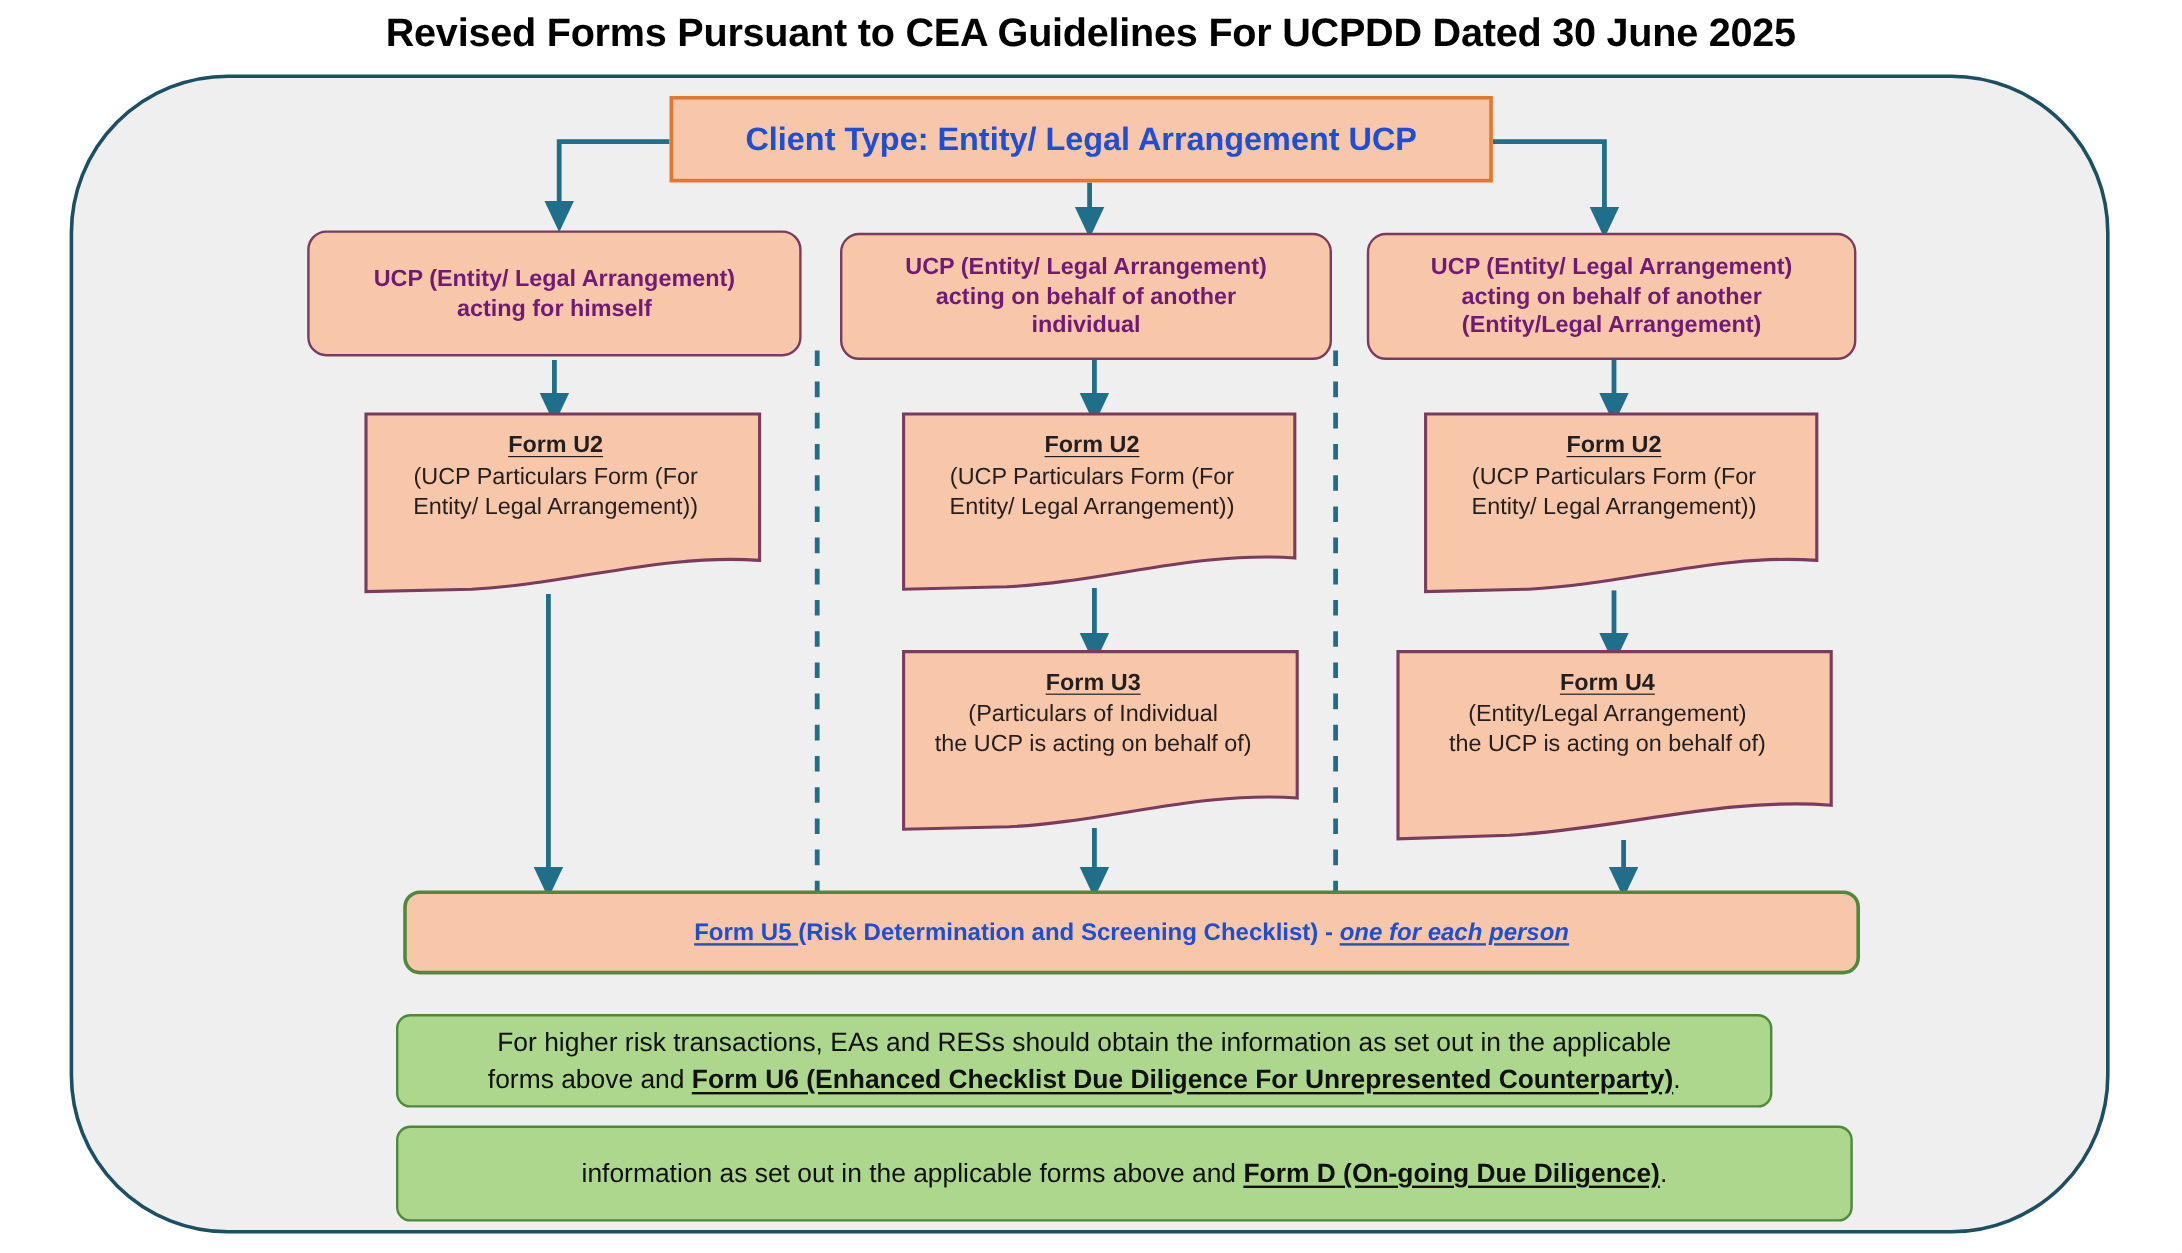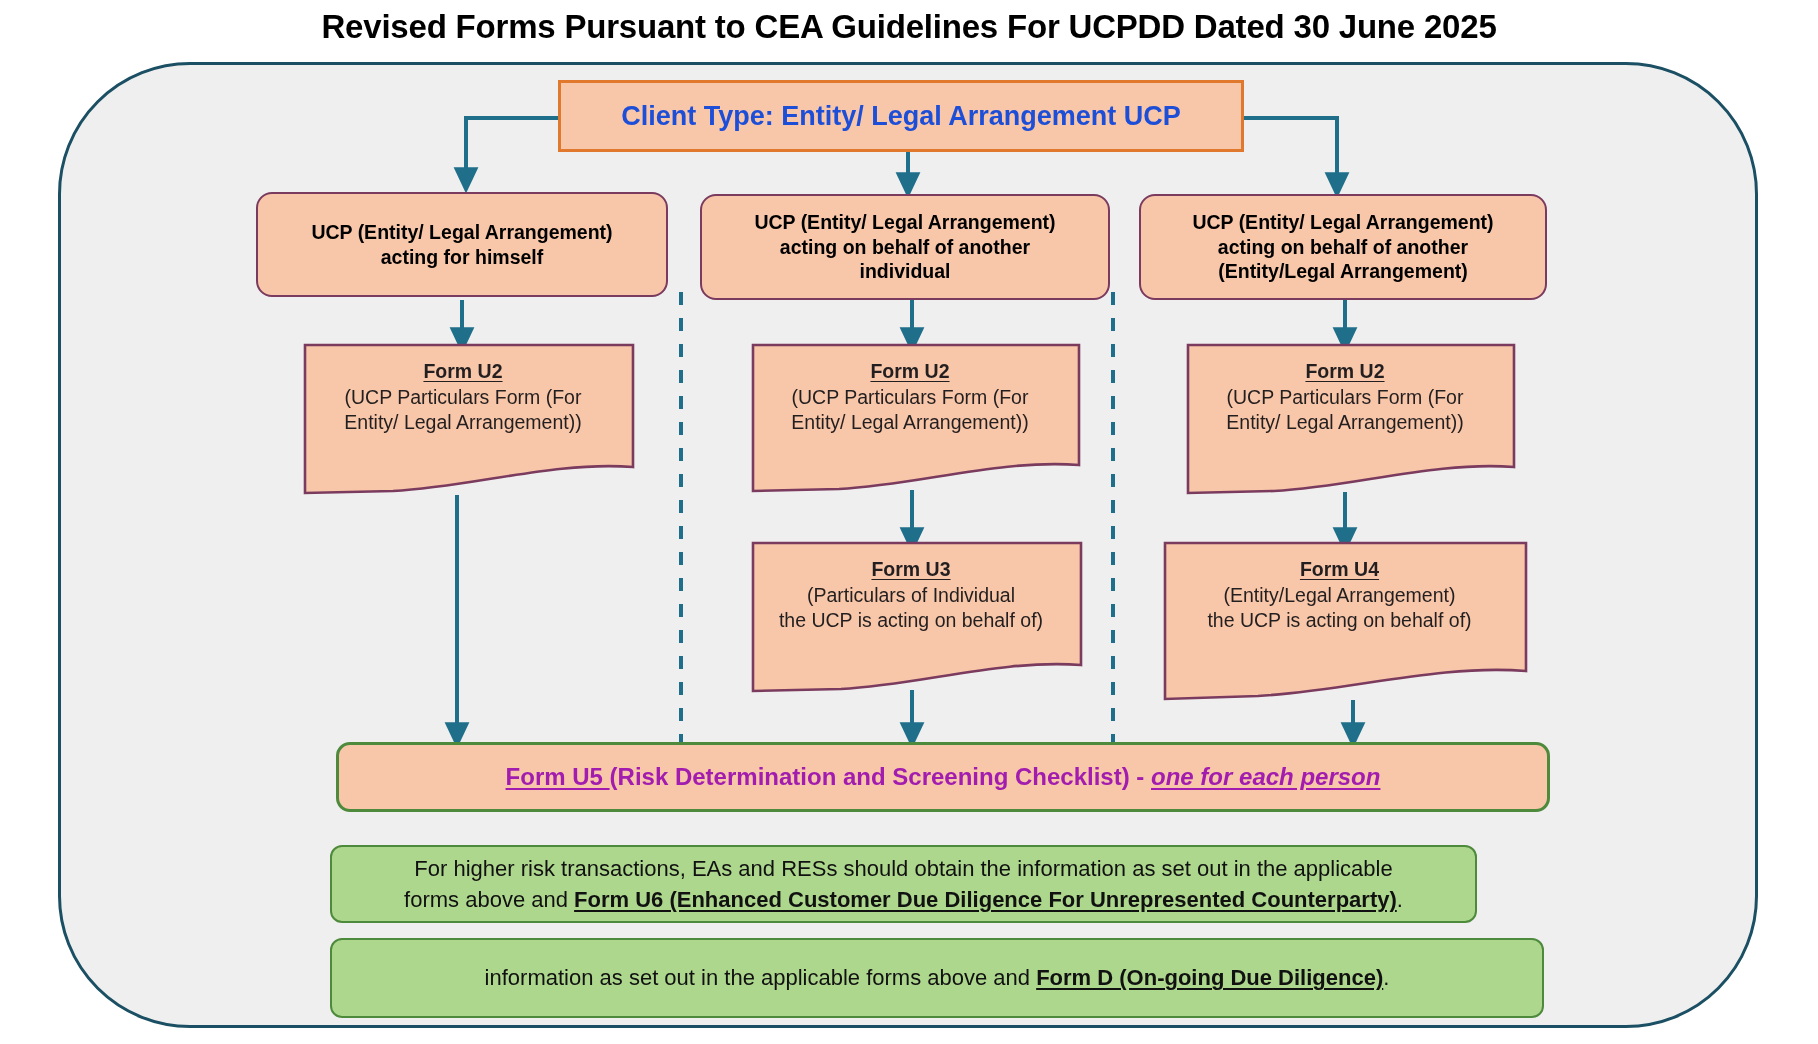--- a/index.html
+++ b/index.html
@@ -80,21 +80,21 @@
     border-radius: 16px;
     display: flex;
     align-items: center;
     justify-content: center;
     padding: 6px 10px;
   }
   .box-round .node-text {
     font-size: 19.5px;
     font-weight: bold;
     line-height: 1.27;
-    color: #000000;
+    color: #701a75;
   }
 
   
   .box-doc { }
   .box-doc svg.doc-shape {
     position: absolute;
     left: 0; top: 0;
     width: 100%; height: 100%;
     z-index: 1;
   }
@@ -115,23 +115,23 @@
   .box-u5 {
     background: #f8c6a8;
     border: 3px solid #4e8a3c;
     border-radius: 14px;
     display: flex;
     align-items: center;
     justify-content: center;
     padding: 6px 18px;
   }
   .box-u5 .node-text {
-    font-size: 24px;
-    font-weight: bold;
-    color: #a21caf;
+    font-size: 20px;
+    font-weight: bold;
+    color: #1d4ed8;
   }
   .u5-strong {
     font-weight: bold;
     text-decoration: underline;
     text-underline-offset: 3px;
   }
   .u5-em {
     font-weight: bold;
     font-style: italic;
     text-decoration: underline;
@@ -291,21 +291,21 @@
 
   <div class="node box-u5" style="left:336px; top:742px; width:1214px; height:70px;">
     <div class="node-text">
       <span class="u5-strong">Form U5 </span><span>(Risk Determination and Screening Checklist) - </span><span class="u5-em">one for each person</span>
     </div>
   </div>
 
   <div class="node box-note" style="left:330px; top:845px; width:1147px; height:78px;">
     <div class="node-text">
       <div>For higher risk transactions, EAs and RESs should obtain the information as set out in the applicable</div>
-      <div><span>forms above and </span><span class="note-strong">Form U6 (Enhanced Customer Due Diligence For Unrepresented Counterparty)</span><span>.</span></div>
+      <div><span>forms above and </span><span class="note-strong">Form U6 (Enhanced Checklist Due Diligence For Unrepresented Counterparty)</span><span>.</span></div>
     </div>
   </div>
 
   <div class="node box-note" style="left:330px; top:938px; width:1214px; height:80px;">
     <div class="node-text">
       <div><span>information as set out in the applicable forms above and </span><span class="note-strong">Form D (On-going Due Diligence)</span><span>.</span></div>
     </div>
   </div>
 
 </div>

